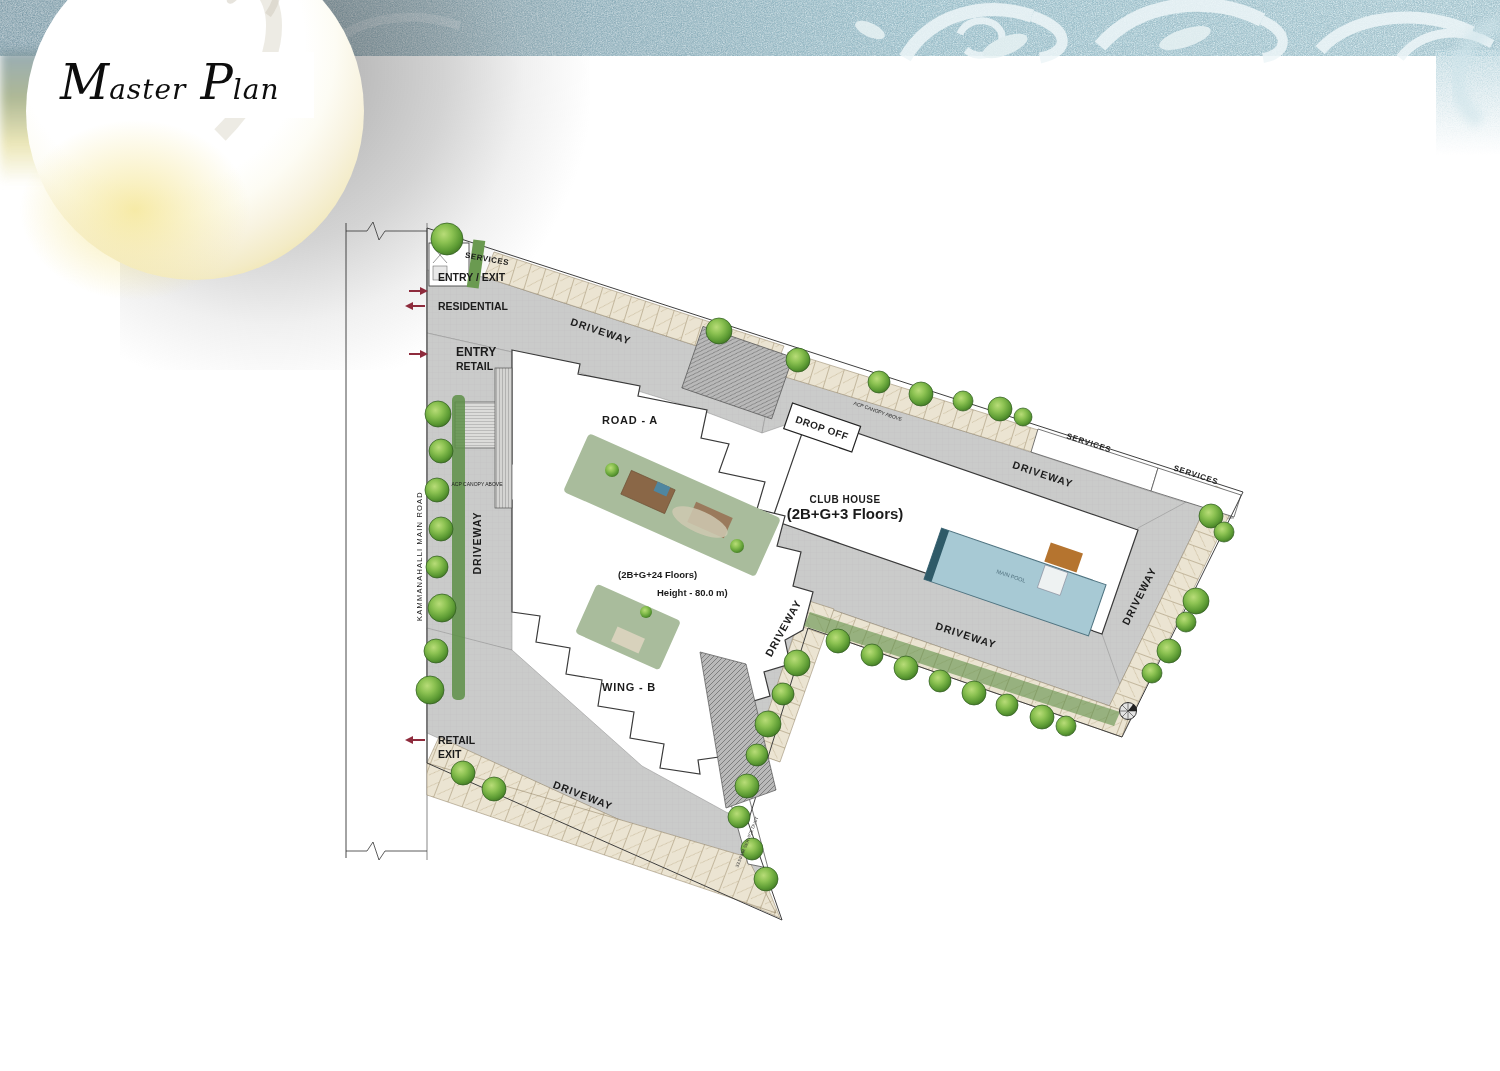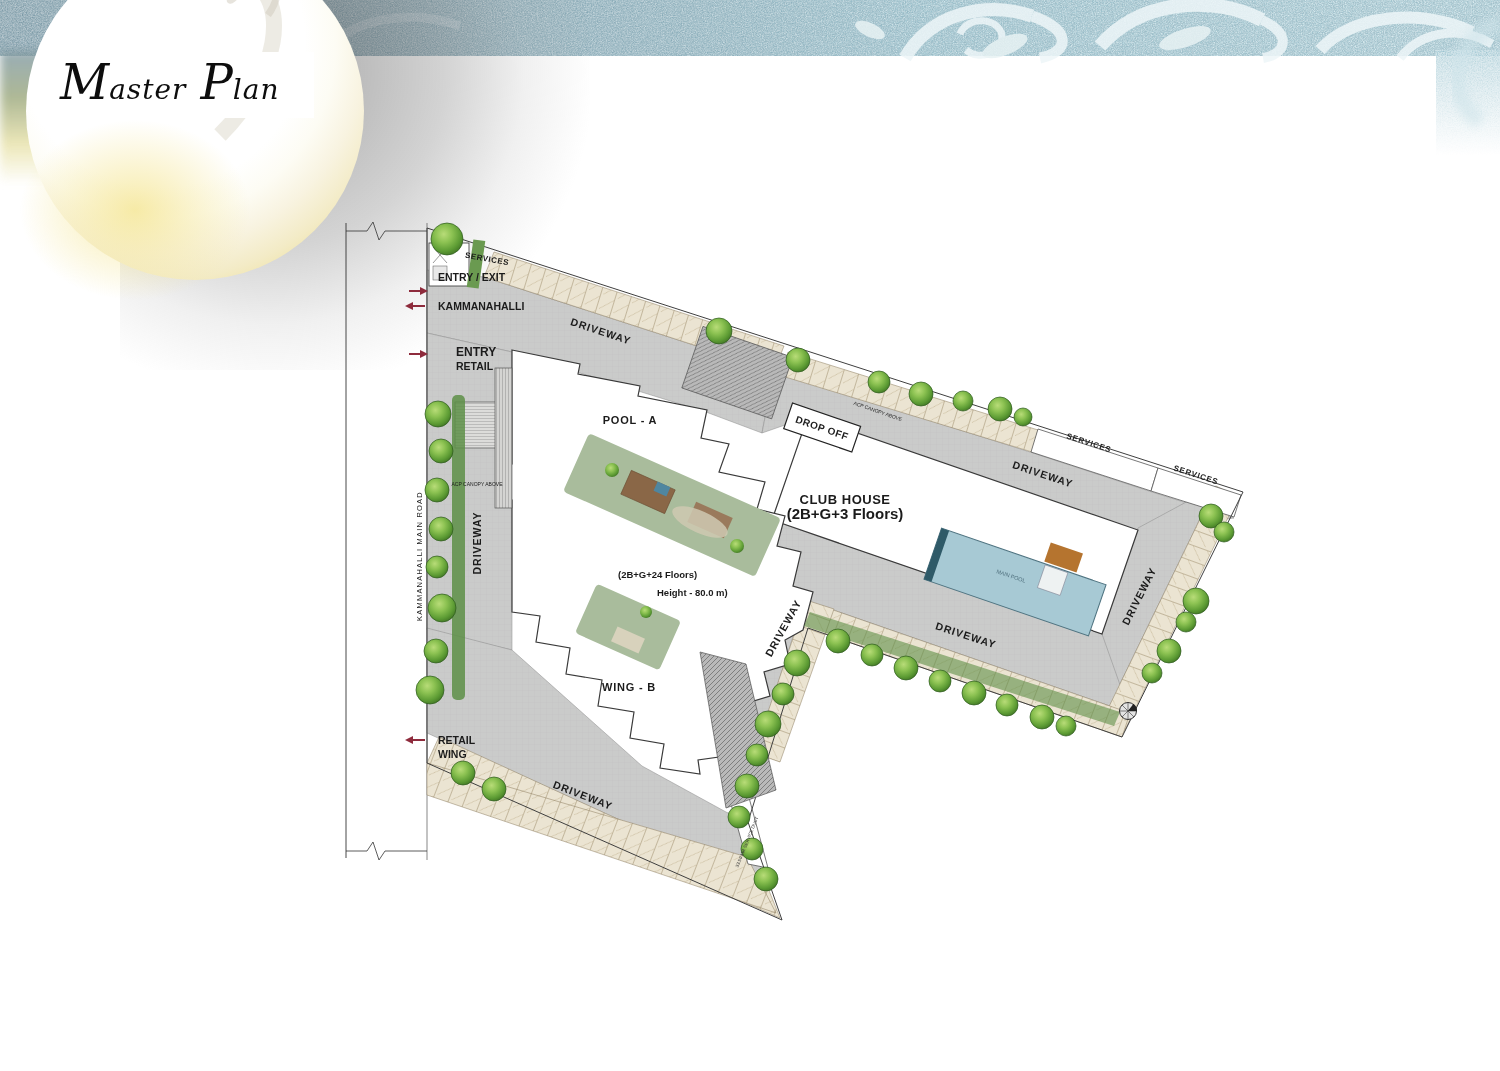--- a/index.html
+++ b/index.html
@@ -294,44 +294,44 @@
       <circle cx="1128" cy="711" r="8.5" fill="#e3e3e3" stroke="#333" stroke-width="1"></circle>
       <path d="M1128 711 L1128 702 M1128 711 L1134 705 M1128 711 L1137 711 M1128 711 L1134 717
                M1128 711 L1128 720 M1128 711 L1122 717 M1128 711 L1119 711 M1128 711 L1122 705" stroke="#333" stroke-width="0.6"></path>
       <path d="M1128 711 L1137 711 A9 9 0 0 0 1133.5 703.8 Z" fill="#222"></path>
     </g>
   </svg>
 
   <div class="labels">
     <div class="plb" style="left:487px;top:259px;font-size:8px;letter-spacing:.5px;transform:translate(-50%,-50%) rotate(10deg)">SERVICES</div>
     <div class="plb" style="left:438px;top:277px;font-size:10.5px;transform:translate(0,-50%)">ENTRY / EXIT</div>
-    <div class="plb" style="left:438px;top:306px;font-size:10.5px;transform:translate(0,-50%)">KAMMANAHALLI</div>
+    <div class="plb" style="left:438px;top:306px;font-size:10.5px;transform:translate(0,-50%)">RESIDENTIAL</div>
     <div class="plb" style="left:456px;top:352px;font-size:12px;transform:translate(0,-50%)">ENTRY</div>
     <div class="plb" style="left:456px;top:366px;font-size:10.5px;transform:translate(0,-50%)">RETAIL</div>
     <div class="plb" style="left:601px;top:331px;font-size:10.5px;letter-spacing:1px;transform:translate(-50%,-50%) rotate(18.5deg)">DRIVEWAY</div>
     <div class="plb" style="left:419px;top:556px;font-size:7.5px;letter-spacing:1.2px;font-weight:normal;color:#222;transform:translate(-50%,-50%) rotate(-90deg)">KAMMANAHALLI MAIN ROAD</div>
     <div class="plb" style="left:477px;top:484px;font-size:5px;font-weight:normal;transform:translate(-50%,-50%)">ACP CANOPY ABOVE</div>
     <div class="plb" style="left:477px;top:543px;font-size:10.5px;letter-spacing:1px;transform:translate(-50%,-50%) rotate(-90deg)">DRIVEWAY</div>
-    <div class="plb" style="left:630px;top:420px;font-size:11px;letter-spacing:.8px;transform:translate(-50%,-50%)">POOL - A</div>
+    <div class="plb" style="left:630px;top:420px;font-size:11px;letter-spacing:.8px;transform:translate(-50%,-50%)">ROAD - A</div>
     <div class="plb" style="left:822px;top:428px;font-size:10px;letter-spacing:.5px;transform:translate(-50%,-50%) rotate(19deg)">DROP OFF</div>
     <div class="plb" style="left:878px;top:411px;font-size:5px;font-weight:normal;transform:translate(-50%,-50%) rotate(19deg)">ACP CANOPY ABOVE</div>
     <div class="plb" style="left:1089px;top:443px;font-size:8px;letter-spacing:.8px;transform:translate(-50%,-50%) rotate(18deg)">SERVICES</div>
     <div class="plb" style="left:1196px;top:475px;font-size:8px;letter-spacing:.8px;transform:translate(-50%,-50%) rotate(18deg)">SERVICES</div>
     <div class="plb" style="left:1043px;top:474px;font-size:10.5px;letter-spacing:1px;transform:translate(-50%,-50%) rotate(18.5deg)">DRIVEWAY</div>
-    <div class="plb" style="left:845px;top:499px;font-size:13px;letter-spacing:.5px;transform:translate(-50%,-50%)">CLUB HOUSE</div>
+    <div class="plb" style="left:845px;top:499px;font-size:10px;letter-spacing:.5px;transform:translate(-50%,-50%)">CLUB HOUSE</div>
     <div class="plb" style="left:845px;top:513px;font-size:15px;transform:translate(-50%,-50%)">(2B+G+3 Floors)</div>
     <div class="plb" style="left:1011px;top:576px;font-size:5.5px;font-weight:normal;color:#50707e;transform:translate(-50%,-50%) rotate(19deg)">MAIN POOL</div>
     <div class="plb" style="left:1139px;top:596px;font-size:10.5px;letter-spacing:1px;transform:translate(-50%,-50%) rotate(-63deg)">DRIVEWAY</div>
     <div class="plb" style="left:966px;top:635px;font-size:10.5px;letter-spacing:1px;transform:translate(-50%,-50%) rotate(18deg)">DRIVEWAY</div>
     <div class="plb" style="left:618px;top:574px;font-size:9.5px;transform:translate(0,-50%)">(2B+G+24 Floors)</div>
     <div class="plb" style="left:657px;top:592px;font-size:9.5px;transform:translate(0,-50%)">Height - 80.0 m)</div>
     <div class="plb" style="left:783px;top:628px;font-size:10.5px;letter-spacing:1px;transform:translate(-50%,-50%) rotate(-61deg)">DRIVEWAY</div>
     <div class="plb" style="left:629px;top:687px;font-size:11px;letter-spacing:.8px;transform:translate(-50%,-50%)">WING - B</div>
     <div class="plb" style="left:438px;top:740px;font-size:10.5px;transform:translate(0,-50%)">RETAIL</div>
-    <div class="plb" style="left:438px;top:754px;font-size:10.5px;transform:translate(0,-50%)">WING</div>
+    <div class="plb" style="left:438px;top:754px;font-size:10.5px;transform:translate(0,-50%)">EXIT</div>
     <div class="plb" style="left:583px;top:795px;font-size:10.5px;letter-spacing:1px;transform:translate(-50%,-50%) rotate(21deg)">DRIVEWAY</div>
     <div class="plb" style="left:747px;top:842px;font-size:4.5px;font-weight:normal;color:#333;transform:translate(-50%,-50%) rotate(-68deg)">33.50 MR SERVICE DUCT</div>
   </div>
 
   <svg class="band" style="top:996px" width="1500" height="75">
     <defs>
       <linearGradient id="botGrad" x1="0" y1="0" x2="0" y2="1">
         <stop offset="0" stop-color="#eef0d8" stop-opacity="0"></stop>
         <stop offset="0.3" stop-color="#e0e2b4"></stop>
         <stop offset="0.65" stop-color="#c2c687"></stop>

